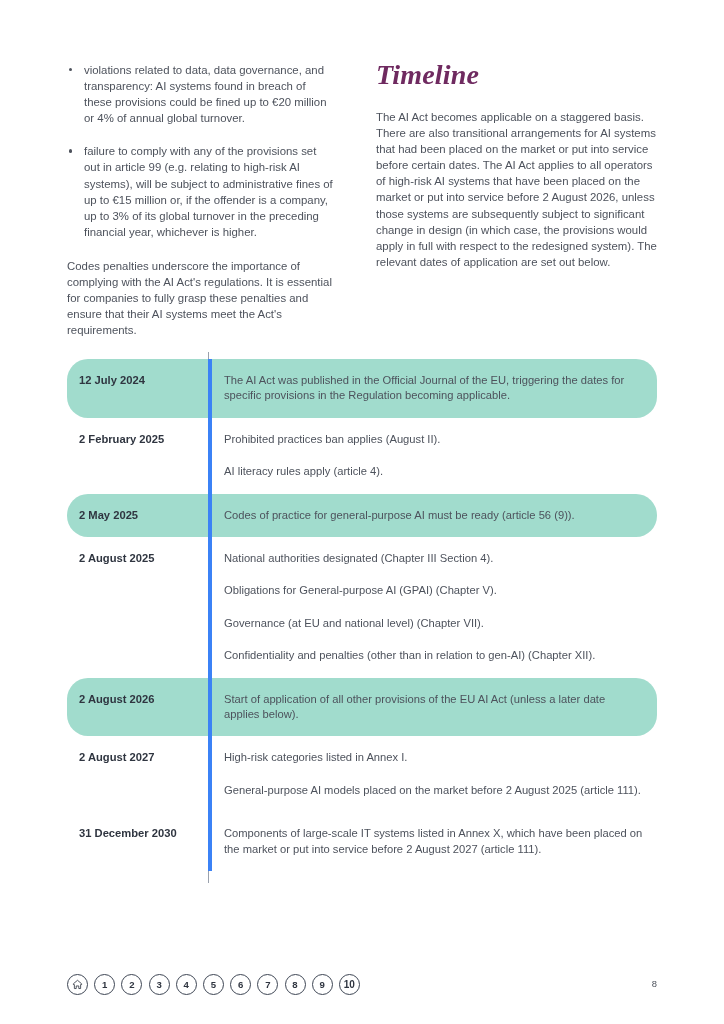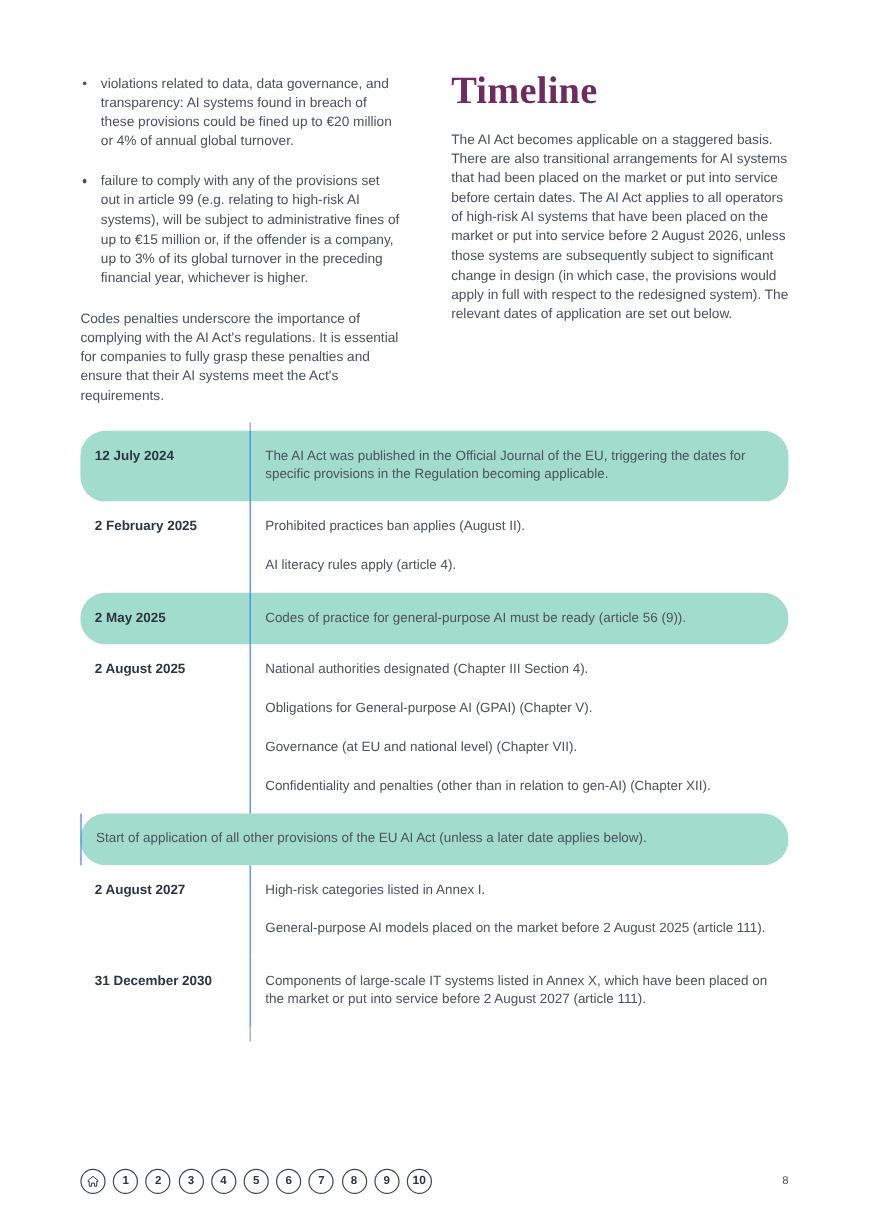--- a/index.html
+++ b/index.html
@@ -63,22 +63,23 @@
   .para {
     font-size: 11.4px;
     line-height: 16.1px;
     color: #4d525c;
     margin: 0;
   }
   .para-spaced { margin-top: 18px; }
 
   .timeline-title {
     font-family: "Liberation Serif", serif;
+    font-style: italic;
     font-weight: bold;
-    font-size: 32px;
+    font-size: 28px;
     line-height: 26px;
     color: #6f2a60;
     margin: 0 0 21px 0;
     letter-spacing: 0.2px;
   }
 
   
   .timeline-table {
     position: absolute;
     left: 67px;
@@ -100,21 +101,21 @@
     padding: 14px 10px 14px 12px;
     font-size: 11.2px;
     font-weight: bold;
     color: #2f3540;
     line-height: 15px;
   }
   .tl-desc {
     flex: 1 1 auto;
     box-sizing: border-box;
     padding: 14px 14px 14px 12px;
-    border-left: 1px solid #3b82f6;
+    border-left: 4px solid #3b82f6;
     font-size: 11.2px;
     line-height: 15.4px;
     color: #4d525c;
   }
   .tl-desc p { margin: 0; }
   .tl-desc p + p { margin-top: 17px; }
 
   
   .tl-tail {
     display: flex;
@@ -225,20 +226,21 @@
         <div class="tl-row">
           <div class="tl-date">2 August 2025</div>
           <div class="tl-desc">
             <p>National authorities designated (Chapter III Section 4).</p>
             <p>Obligations for General-purpose AI (GPAI) (Chapter V).</p>
             <p>Governance (at EU and national level) (Chapter VII).</p>
             <p>Confidentiality and penalties (other than in relation to gen-AI) (Chapter XII).</p>
           </div>
         </div>
         <div class="tl-row shaded">
+          <div class="tl-date">2 August 2026</div>
           <div class="tl-desc">
             <p>Start of application of all other provisions of the EU AI Act (unless a later date applies below).</p>
           </div>
         </div>
         <div class="tl-row">
           <div class="tl-date">2 August 2027</div>
           <div class="tl-desc">
             <p>High-risk categories listed in Annex I.</p>
             <p>General-purpose AI models placed on the market before 2 August 2025 (article 111).</p>
           </div>

